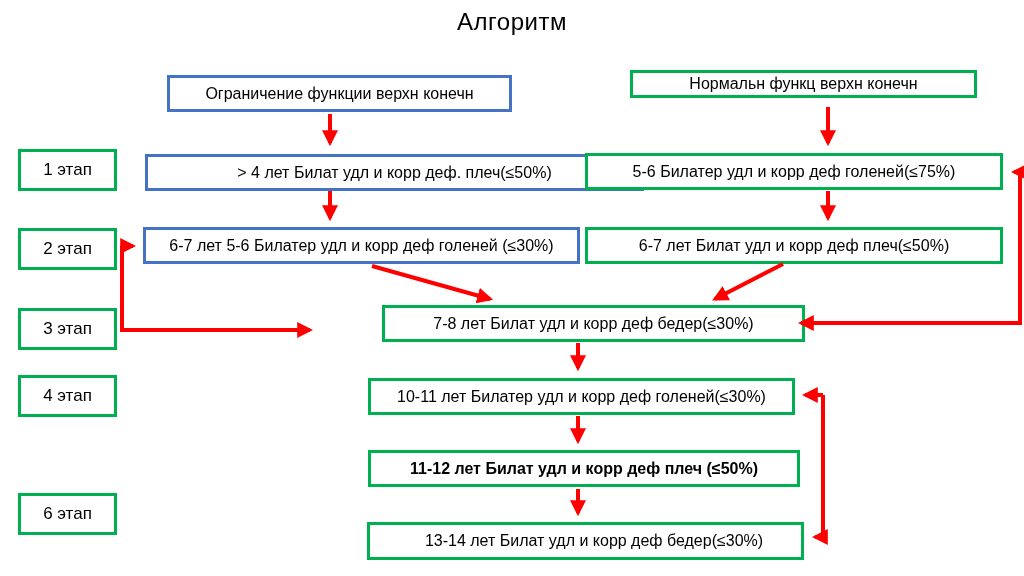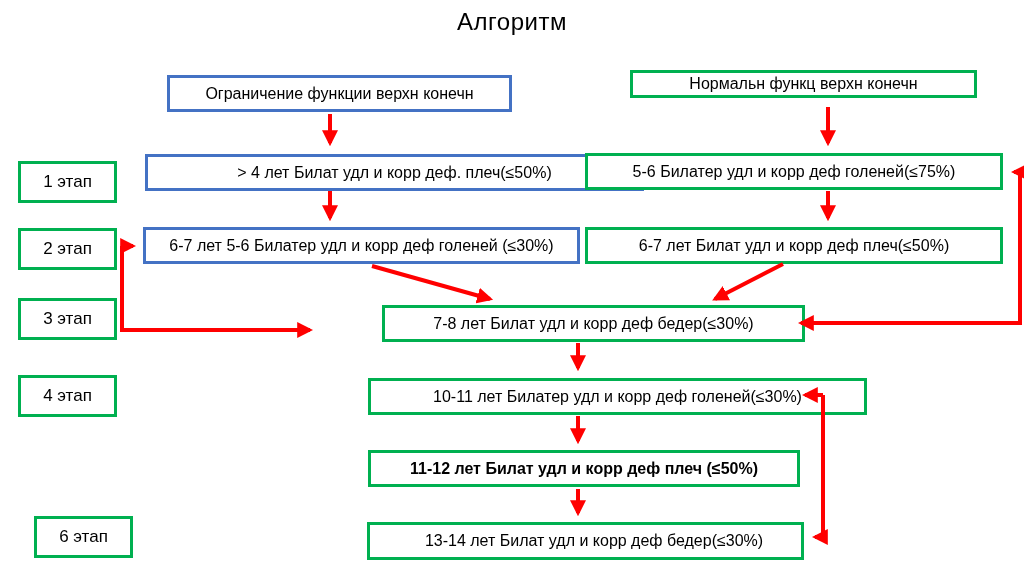--- a/index.html
+++ b/index.html
@@ -61,30 +61,30 @@
   }
   
   #hdr-left   { left: 167px; top: 75px;  width: 345px; height: 37px; }
   #hdr-right  { left: 630px; top: 70px;  width: 347px; height: 28px; }
   
   #row1-left  { left: 145px; top: 154px; width: 499px; height: 37px; }
   #row1-right { left: 585px; top: 153px; width: 418px; height: 37px; }
   #row2-left  { left: 143px; top: 227px; width: 437px; height: 37px; }
   #row2-right { left: 585px; top: 227px; width: 418px; height: 37px; }
   #row3       { left: 382px; top: 305px; width: 423px; height: 37px; }
-  #row4       { left: 368px; top: 378px; width: 499px; height: 37px; }
+  #row4       { left: 368px; top: 378px; width: 427px; height: 37px; }
   #row5       { left: 368px; top: 450px; width: 432px; height: 37px; font-weight: bold; }
   #row6       { left: 367px; top: 522px; width: 437px; height: 38px; padding-left: 23px; }
   
-  #stage-1 { top: 161px; }
+  #stage-1 { top: 149px; }
   #stage-2 { top: 228px; }
-  #stage-3 { top: 298px; }
+  #stage-3 { top: 308px; }
   #stage-4 { top: 375px; }
   #stage-5 { top: 448px; }
-  #stage-6 { top: 516px; margin-left: 16px; }
+  #stage-6 { top: 493px; }
 
   svg.arrows {
     position: absolute;
     left: 0; top: 0;
     width: 1024px;
     height: 576px;
     pointer-events: none;
   }
   svg.arrows line, svg.arrows path.conn {
     stroke: var(--arrow-red);

